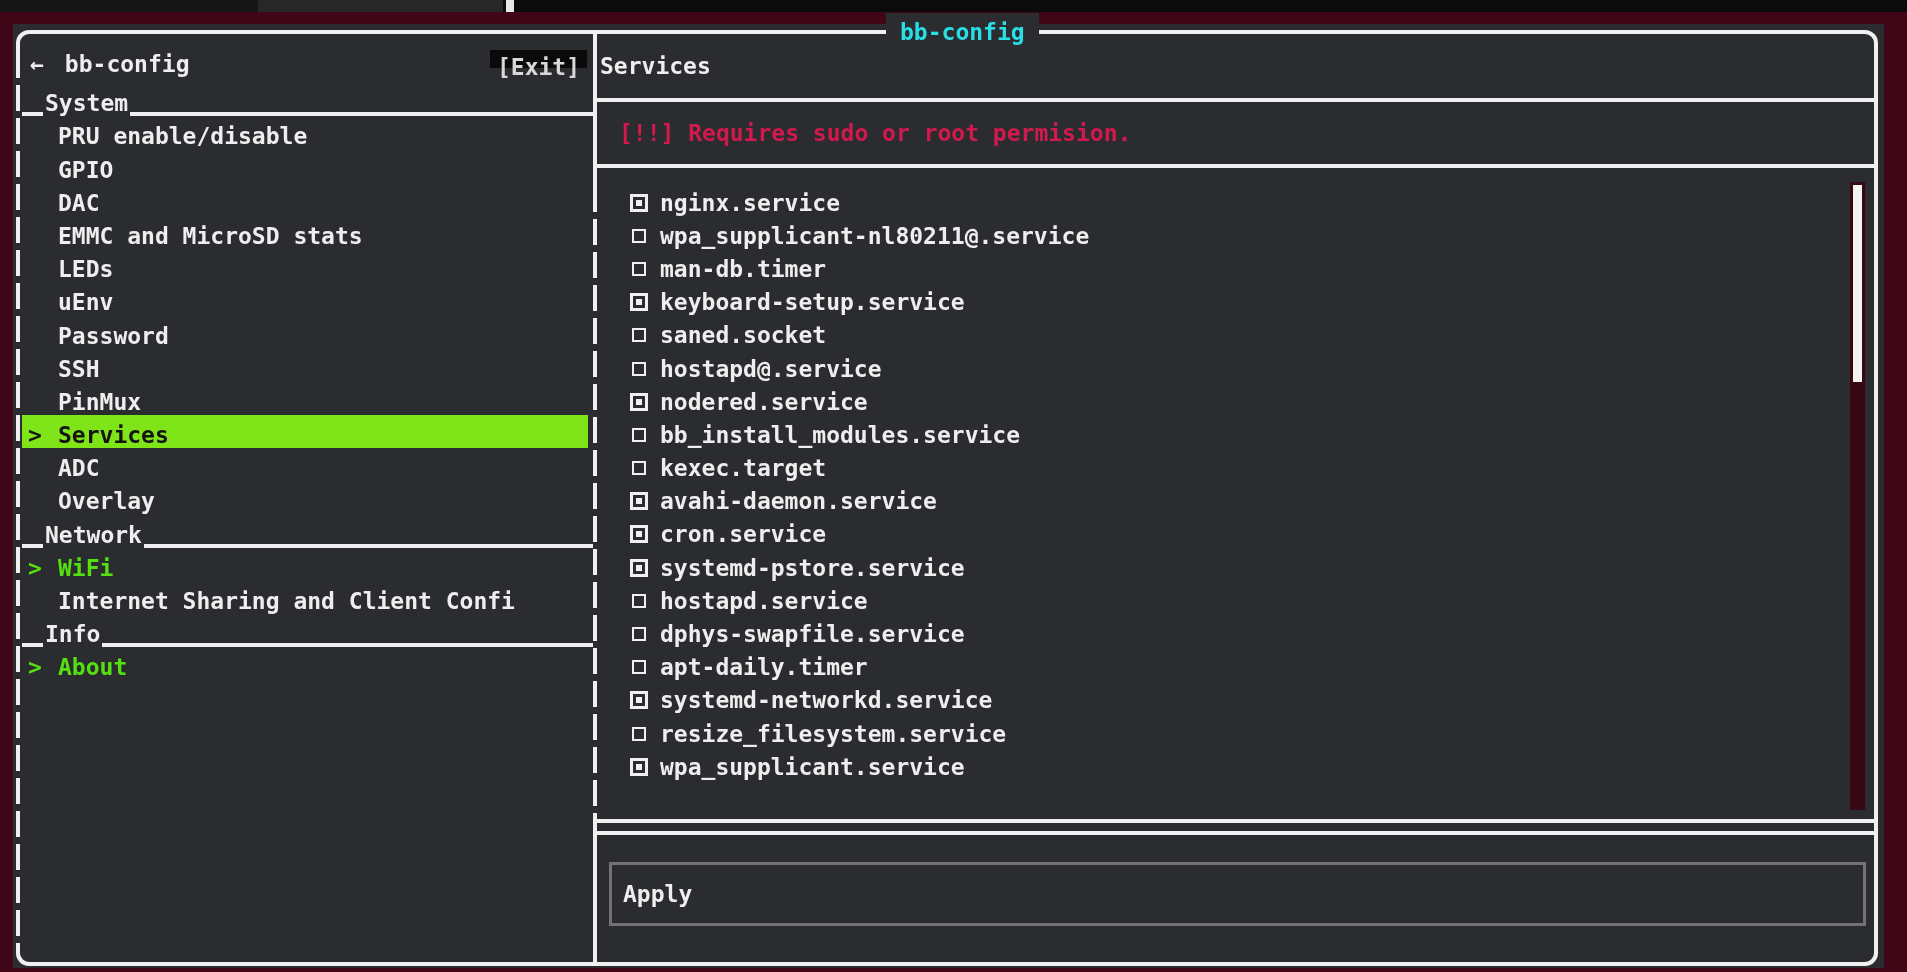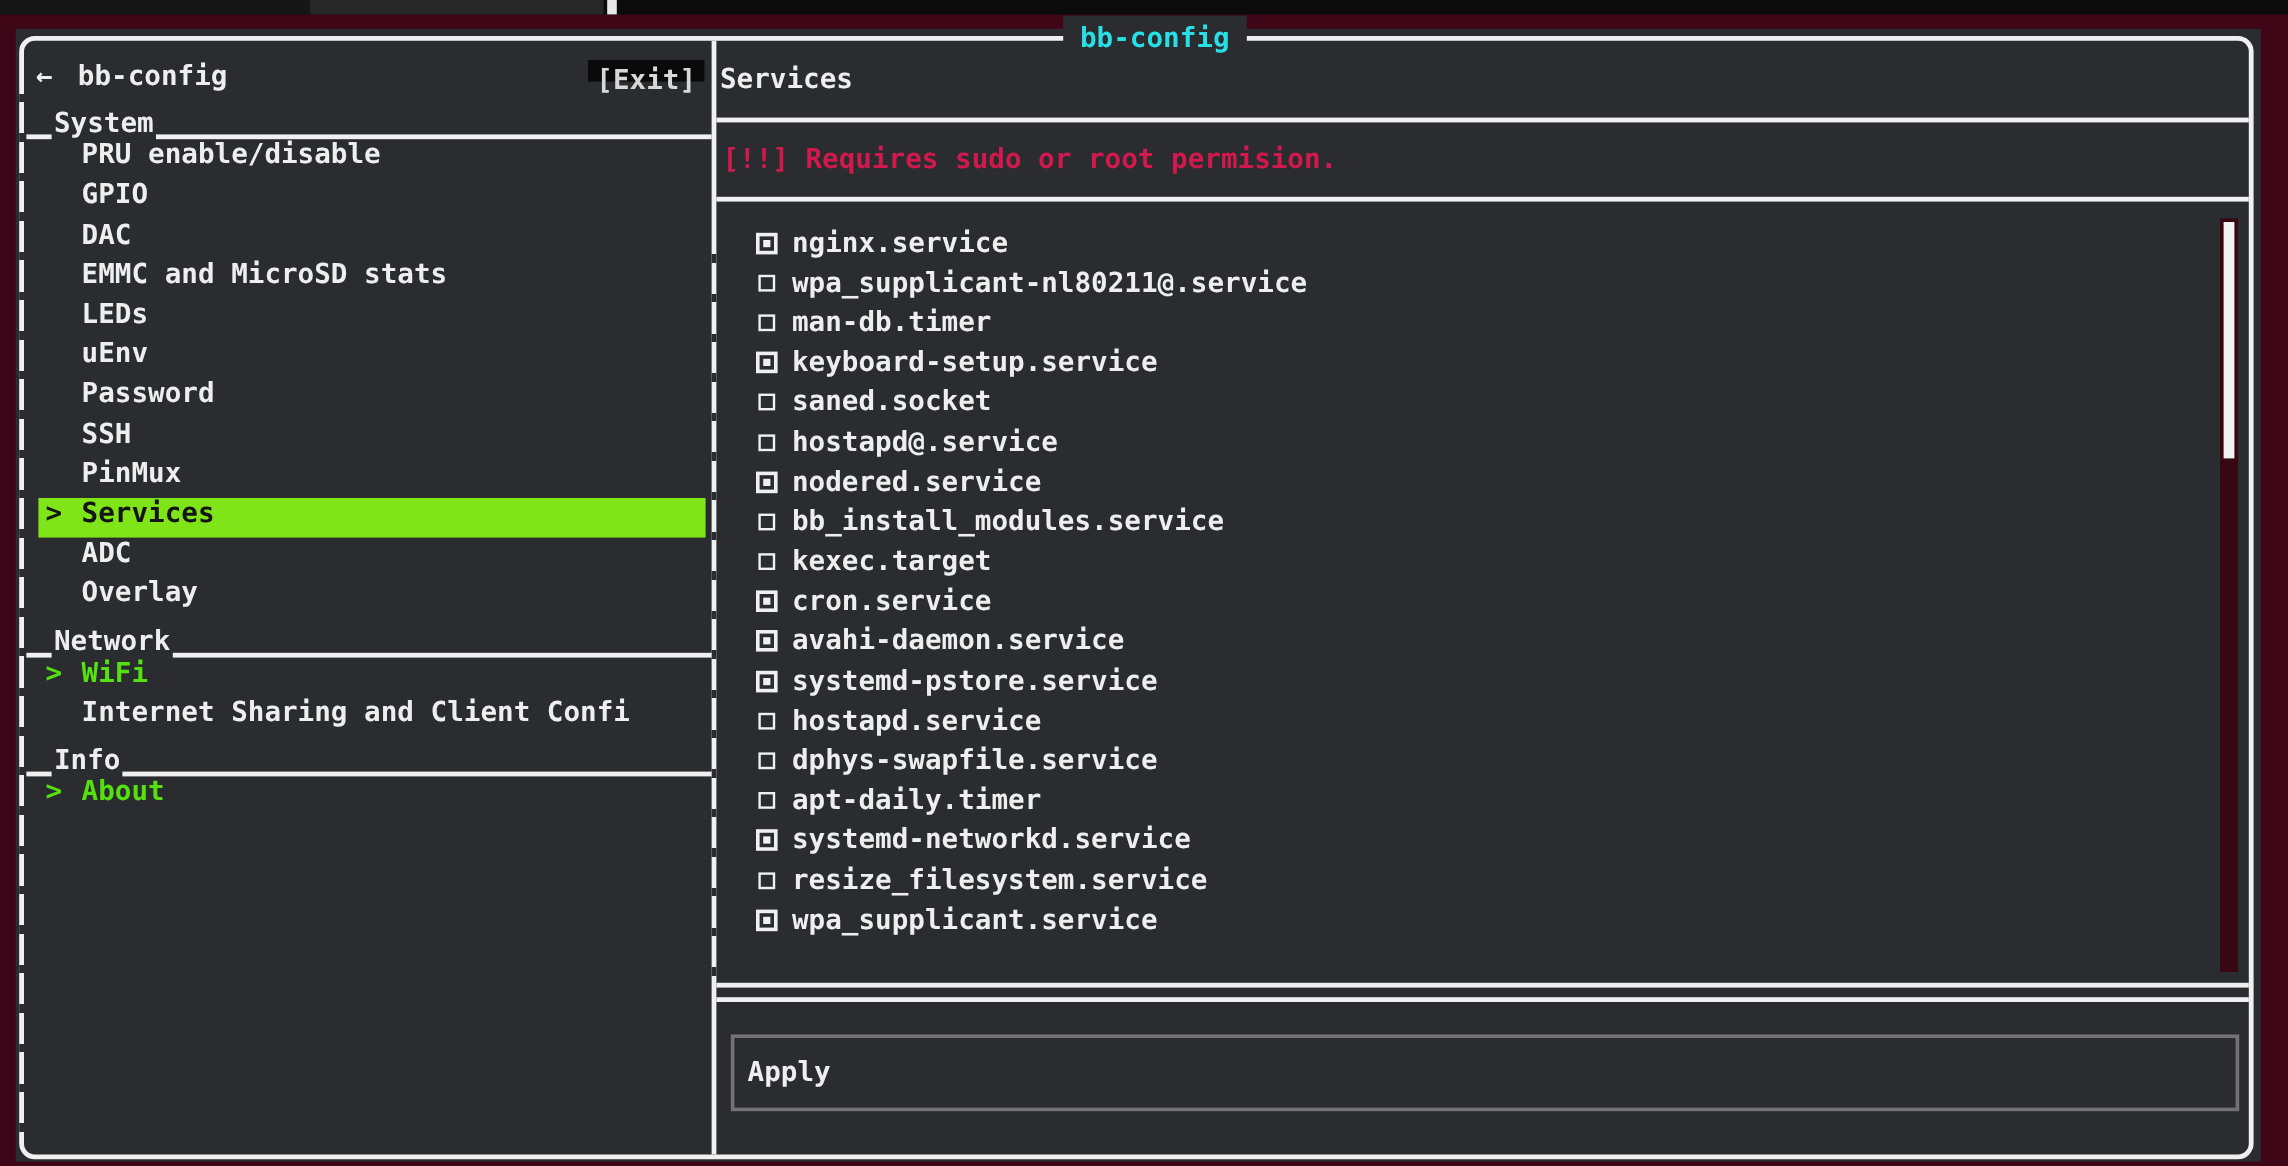--- a/index.html
+++ b/index.html
@@ -28,37 +28,37 @@
   .divider{position:absolute;left:593px;top:34px;width:4px;height:928px;background:#f0f0f0;}
   .divider-dashes{position:absolute;left:593px;top:186px;width:4px;height:631px;
     background:repeating-linear-gradient(180deg, transparent 0 26px, #2a2c30 26px 33px);}
   
   .sb-header{position:absolute;left:16px;top:47px;width:577px;height:34px;display:flex;align-items:center;}
   .sb-back{margin-left:14px;}
   .sb-apptitle{margin-left:21px;}
   .exit-btn{position:absolute;left:490px;top:50px;width:97px;height:18px;background:#0a0a0a;
     color:#d8d8d8;text-align:center;line-height:34px;}
   .sidebar{position:absolute;left:16px;top:83px;width:577px;}
-  .sb-row{position:relative;height:33.2px;display:flex;align-items:flex-start;
-    margin-left:16px;margin-right:5px;padding-left:36px;white-space:nowrap;overflow:hidden;}
+  .sb-row{position:relative;height:33.2px;display:flex;align-items:flex-end;
+    margin-left:6px;margin-right:5px;padding-left:36px;white-space:nowrap;overflow:hidden;}
   .sb-row .marker{display:none;position:absolute;left:6px;}
   .sb-row.selected{background:#7fe519;color:#141414;}
   .sb-row.selected .marker{display:inline;color:#141414;}
   .sb-row.accent{color:#55e010;}
   .sb-row.accent .marker{display:inline;color:#55e010;}
   .sb-section{height:33.2px;display:flex;align-items:flex-end;margin-left:6px;margin-right:0;}
   .sb-section .rule{height:0;border-top:4px solid #f0f0f0;}
   .sb-section .rule.lead{width:21px;}
   .sb-section .rule.tail{flex:1;}
   .sb-section .sec-label{padding:0 2px;white-space:pre;}
   
   .rp-header{position:absolute;left:600px;top:49px;height:34px;line-height:34px;}
   .hline{position:absolute;left:597px;width:1277px;height:4px;background:#f0f0f0;}
   .hl-1{top:98px;} .hl-2{top:164px;} .hl-3{top:819px;} .hl-4{top:831px;}
-  .rp-warning{position:absolute;left:602px;top:117px;height:33px;line-height:33px;color:#d2194e;white-space:pre;}
+  .rp-warning{position:absolute;left:619px;top:117px;height:33px;line-height:33px;color:#d2194e;white-space:pre;}
   .svc-list{position:absolute;left:620px;top:186px;width:1250px;}
   .svc-row{height:33.2px;display:flex;align-items:center;white-space:nowrap;}
   .cb{position:relative;width:20px;height:20px;margin-left:9px;flex:0 0 auto;}
   .cb .box{position:absolute;left:3px;top:3px;width:10px;height:10px;border:2px solid #f0f0f0;}
   .svc-row.checked .cb .box{left:1px;top:1px;width:12px;height:12px;border-width:3px;}
   .cb .fill{display:none;position:absolute;left:7px;top:7px;width:6px;height:6px;background:#f0f0f0;}
   .svc-row.checked .cb .fill{display:block;}
   .svc-name{margin-left:11px;}
   
   .scroll-track{position:absolute;left:1850px;top:182px;width:15px;height:628px;background:#380812;}
@@ -231,28 +231,28 @@
       <span class="cb">
           <span class="box"></span>
         </span>
       <span class="svc-name">kexec.target</span>
     </div>
     <div class="svc-row checked">
       <span class="cb">
           <span class="box"></span>
           <span class="fill"></span>
         </span>
+      <span class="svc-name">avahi-daemon.service</span>
+    </div>
+    <div class="svc-row checked">
+      <span class="cb">
+          <span class="box"></span>
+          <span class="fill"></span>
+        </span>
       <span class="svc-name">cron.service</span>
-    </div>
-    <div class="svc-row checked">
-      <span class="cb">
-          <span class="box"></span>
-          <span class="fill"></span>
-        </span>
-      <span class="svc-name">avahi-daemon.service</span>
     </div>
     <div class="svc-row checked">
       <span class="cb">
           <span class="box"></span>
           <span class="fill"></span>
         </span>
       <span class="svc-name">systemd-pstore.service</span>
     </div>
     <div class="svc-row">
       <span class="cb">

